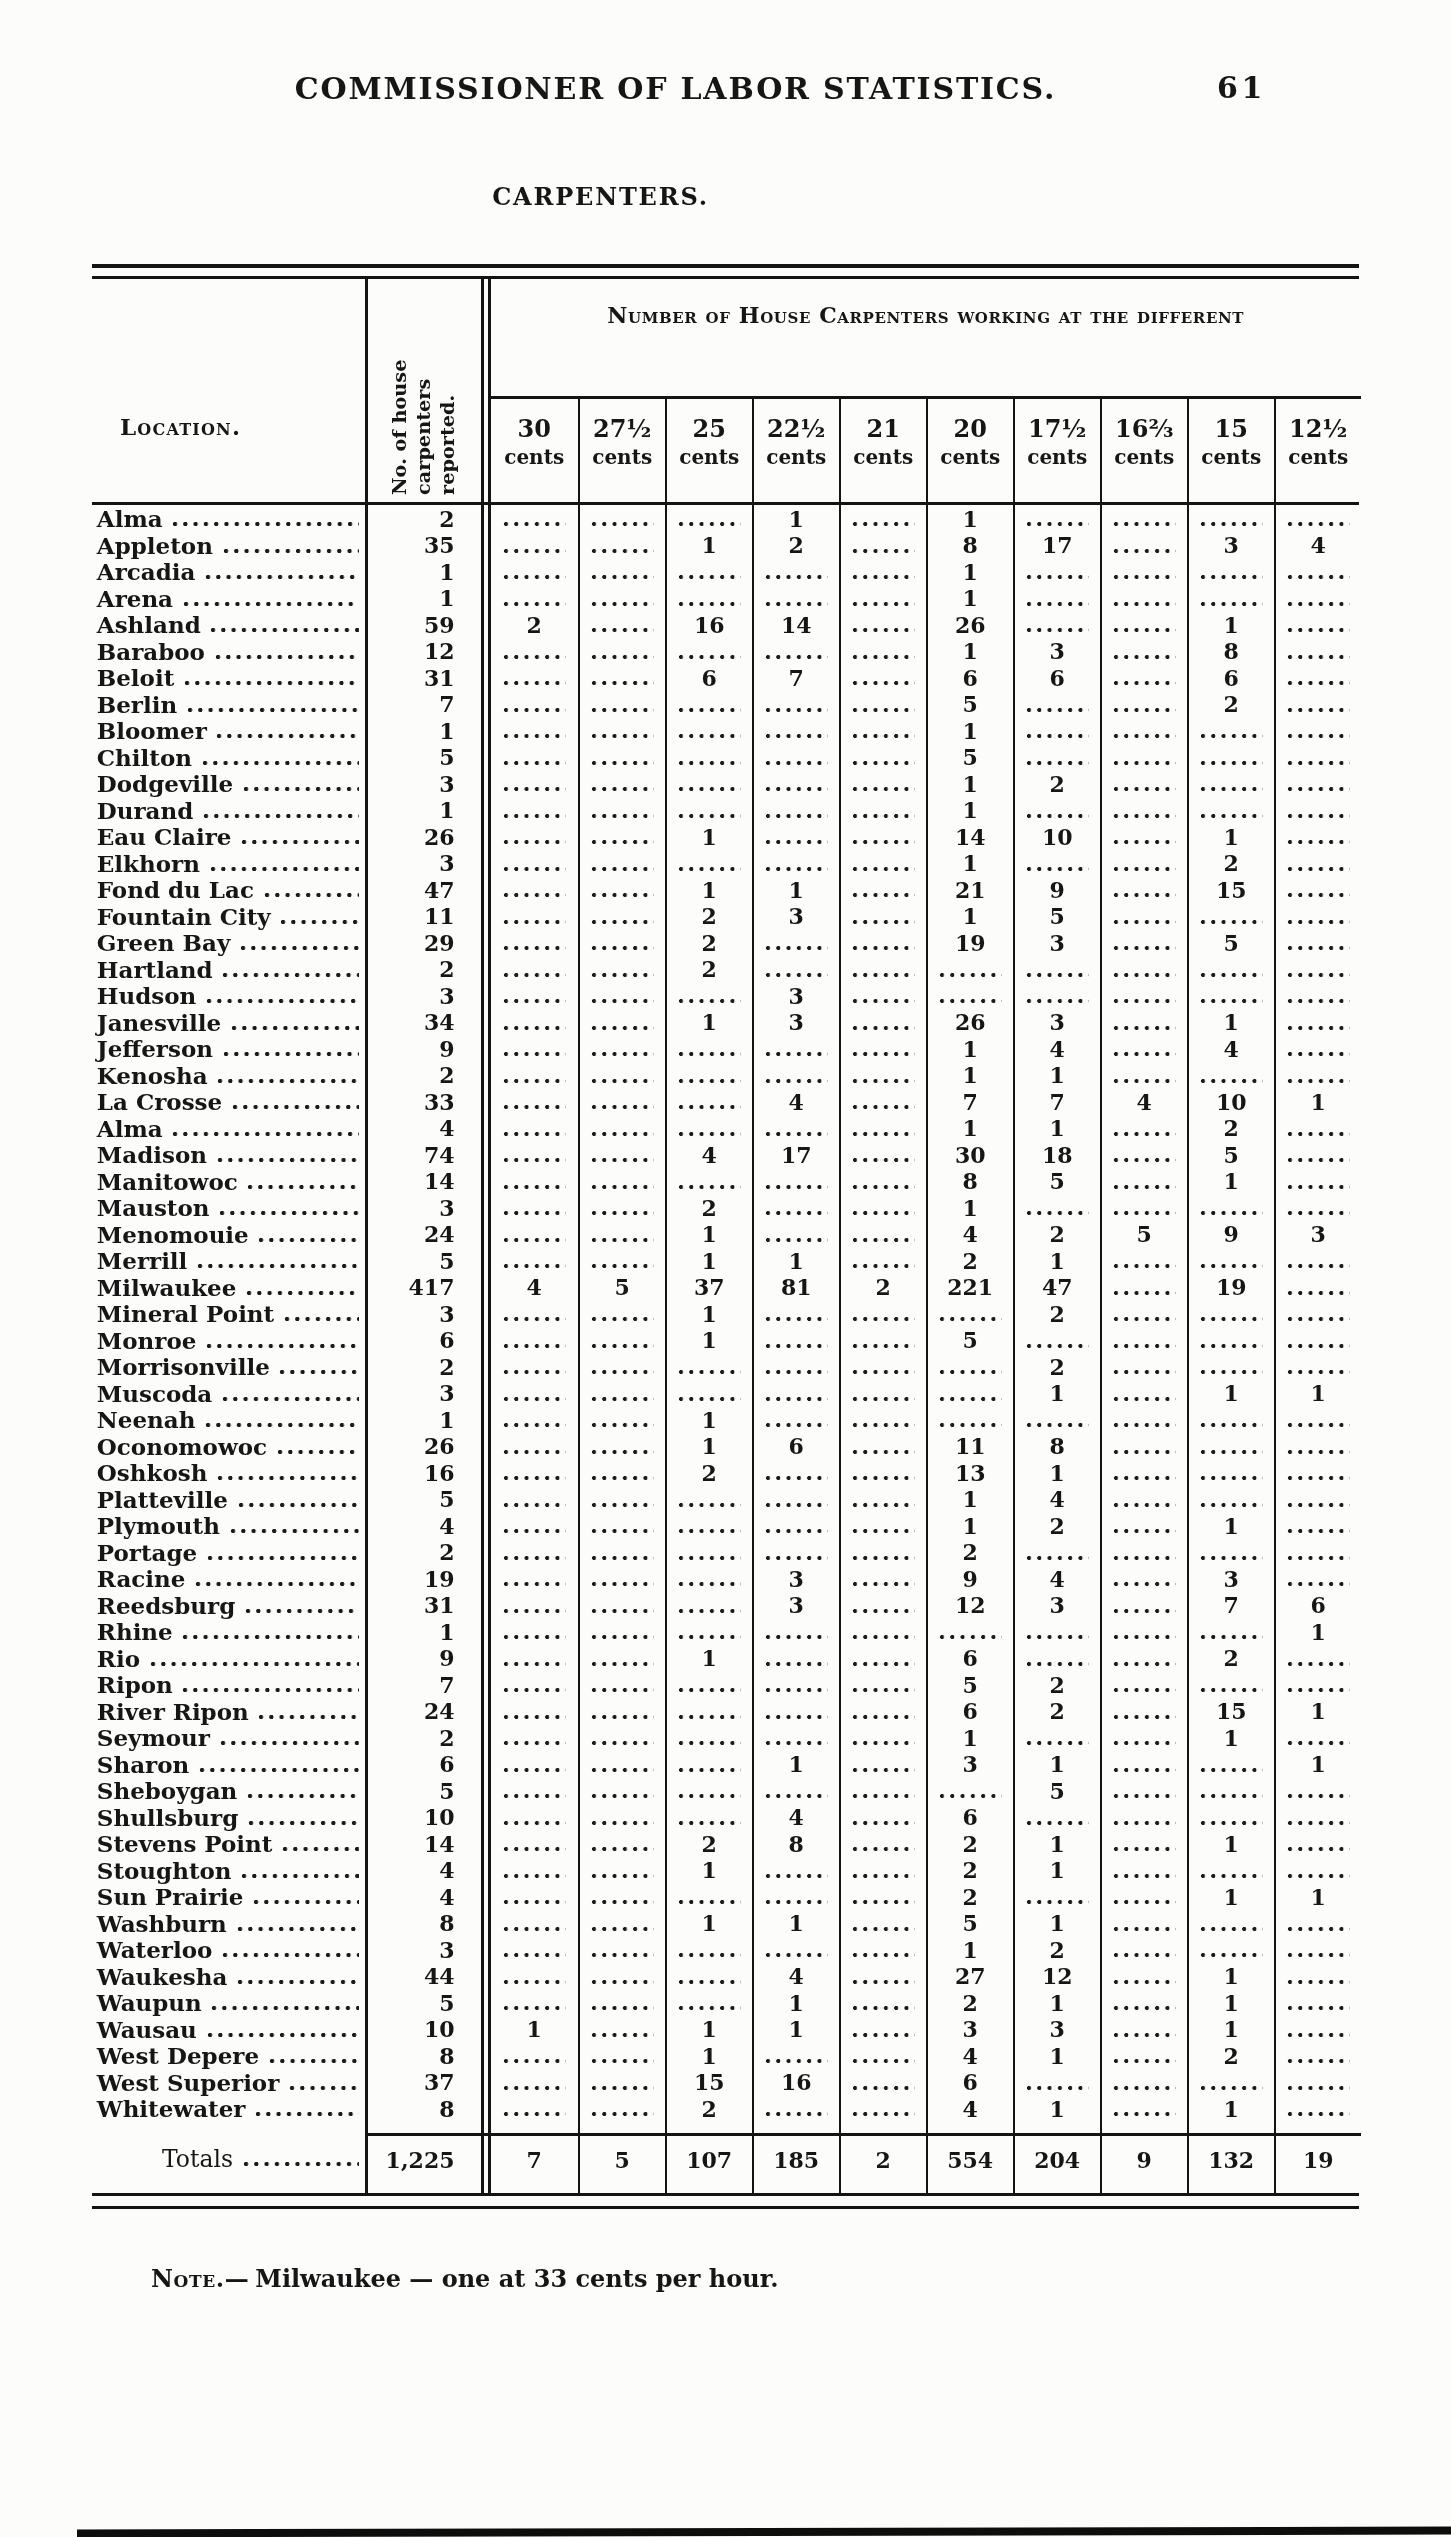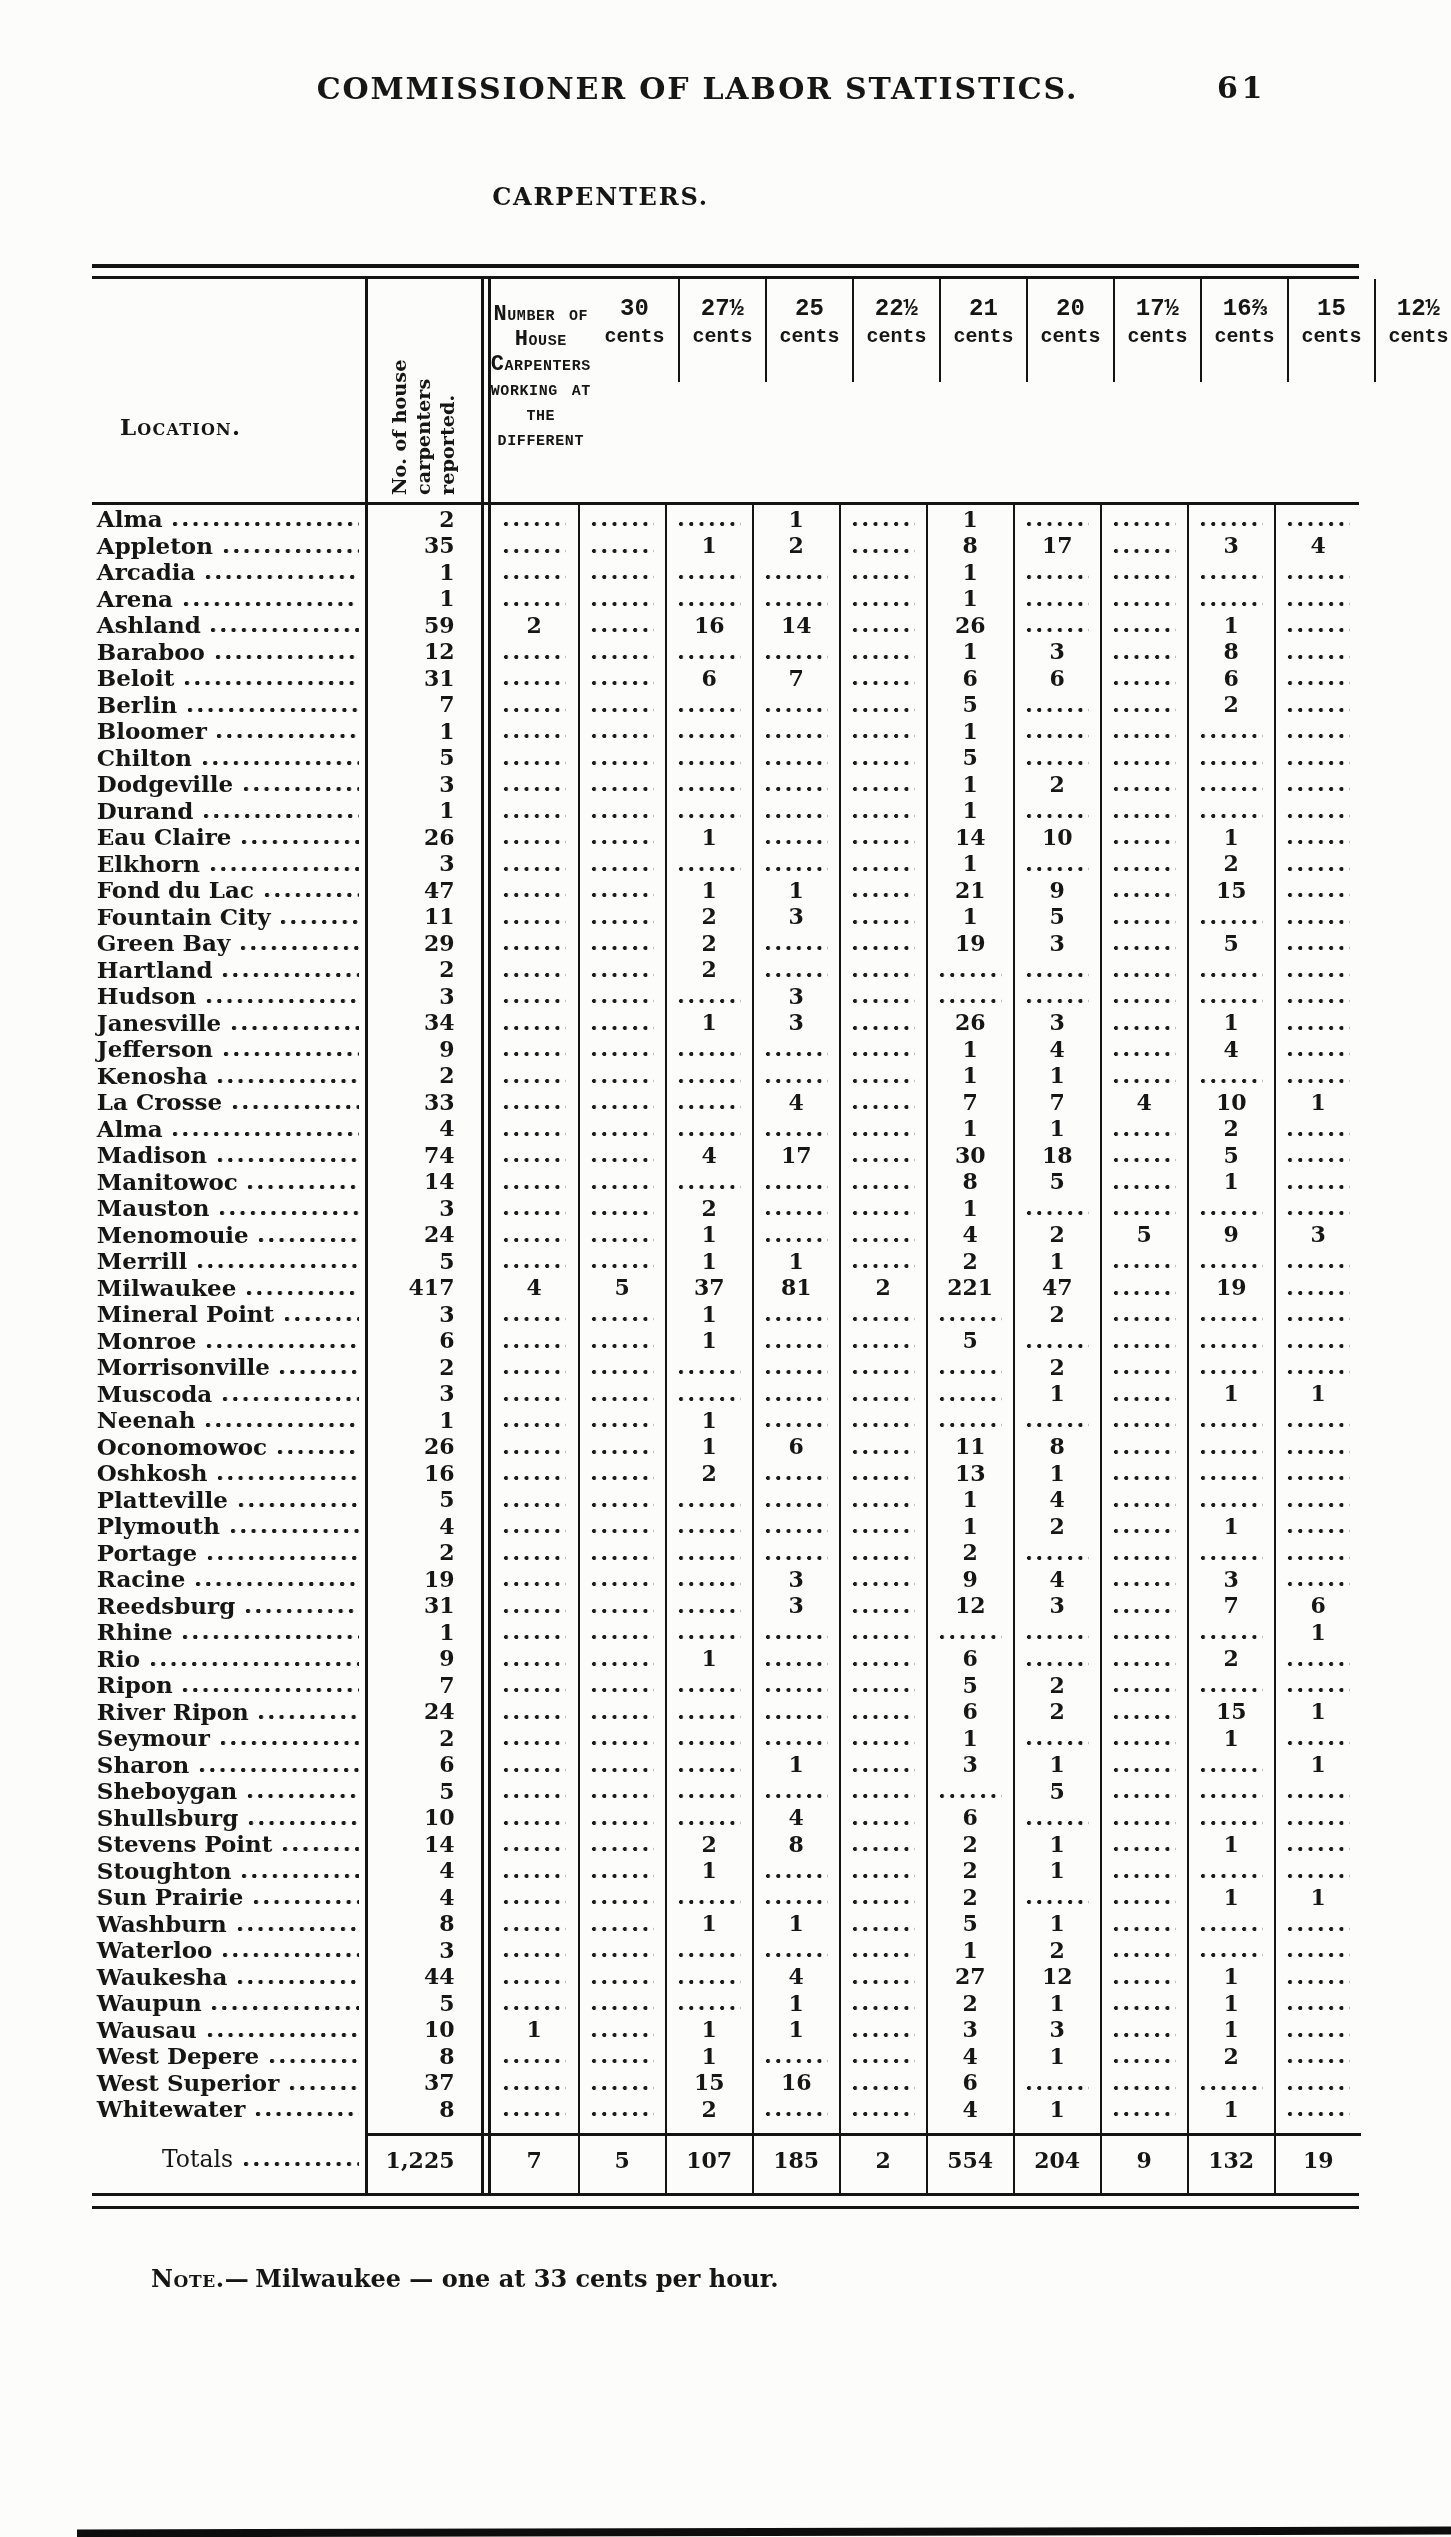--- a/index.html
+++ b/index.html
@@ -8,21 +8,21 @@
     width: 1452px; height: 2538px;
     margin: 0 auto;
     background: #fcfcfa;
     color: #161616;
     font-family: "DejaVu Serif", "Liberation Serif", serif;
     overflow: hidden;
   }
   .page-title {
     position: absolute; top: 71px; left: 0; width: 1351px;
     text-align: center;
-    font-size: 30px; font-weight: bold; letter-spacing: 1.8px; margin-left: 22px;
+    font-size: 30px; font-weight: bold; letter-spacing: 1.8px;
   }
   .page-num {
     position: absolute; top: 70px; left: 1217px;
     font-size: 30px; font-weight: bold; letter-spacing: 3.6px;
   }
   .section-title {
     position: absolute; top: 182px; left: 0; width: 1201px;
     text-align: center;
     font-size: 24px; font-weight: bold; letter-spacing: 1.8px;
   }
@@ -39,21 +39,21 @@
     display: flex; align-items: center; padding-left: 28px; padding-top: 72px;
     font-variant: small-caps; font-weight: bold; font-size: 23px; letter-spacing: 1.2px;
   }
   .h-rep { border-left: 3px solid #141414; display: flex; align-items: center; justify-content: center; }
   .h-rep .vert {
     writing-mode: vertical-rl; transform: rotate(180deg);
     white-space: pre-line; text-align: left;
     font-size: 19.3px; font-weight: bold; line-height: 1.25; height: 208px;
   }
   .h-gap, .c-gap { border-left: 3px solid #141414; border-right: 3px solid #141414; }
-  .h-rates { grid-column: 4 / -1; display: flex; flex-direction: row; font-family: Liberation Mono, monospace; }
+  .h-rates { grid-column: 4 / -1; display: flex; flex-direction: column; }
   .group-title { padding-top: 23px; text-align: center; font-variant: small-caps; font-weight: bold; }
   .group-title .l1 { font-size: 22px; letter-spacing: 0.6px; }
   .group-title .l2 { font-size: 20.5px; letter-spacing: 0.6px; margin-top: 3.6px; }
   .group-rule { margin-top: auto; border-bottom: 3.6px solid #141414; }
   .subheads { display: grid; grid-template-columns: repeat(10, 87px); height: 103px; }
   .sub { border-left: 2.4px solid #141414; text-align: center; padding-top: 18px; }
   .sub:first-child { border-left: none; }
   .sub .rate { font-size: 24px; font-weight: bold; line-height: 1.0; }
   .sub .unit { font-size: 20px; font-weight: bold; margin-top: 3.6px; }
 

